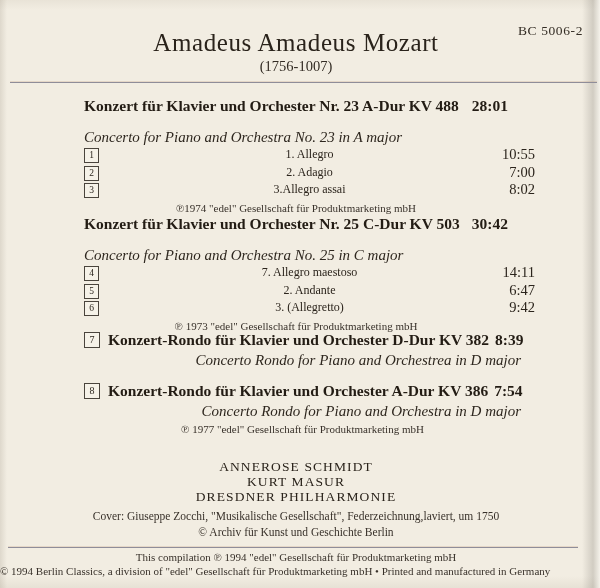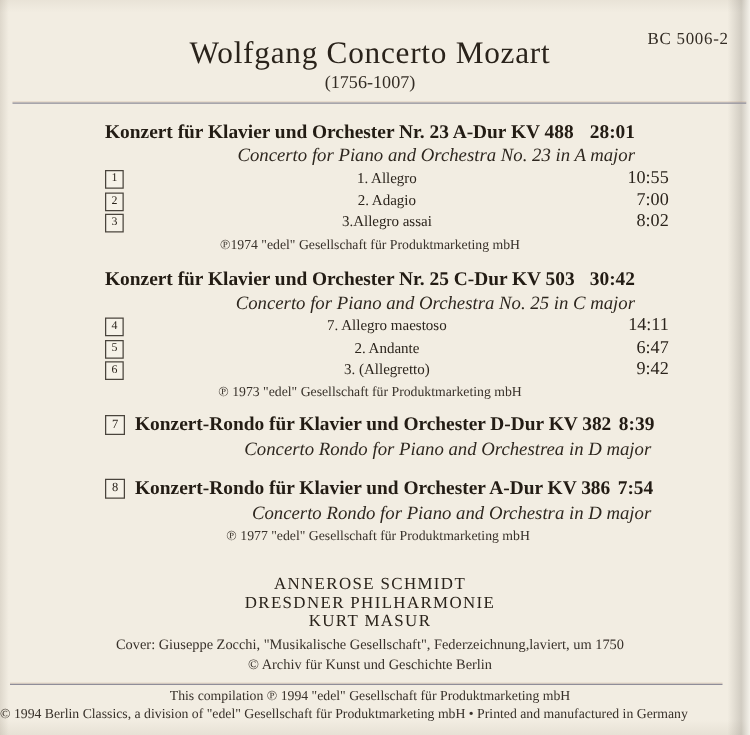--- a/index.html
+++ b/index.html
@@ -18,21 +18,21 @@
   .title   { position:absolute; top:29px; left:0; width:592px; text-align:center; font-size:25px; letter-spacing:0.6px; color:#2a231b; }
   .dates   { position:absolute; top:58px; left:0; width:592px; text-align:center; font-size:14.5px; color:#332c24; }
   .rule { position:absolute; height:1px; background:#8f8d99; box-shadow:0 -1px 0 rgba(190,150,120,0.25); }
   .rule1 { top:82px; left:10px; width:587px; }
   .rule2 { top:547px; left:8px;  width:570px; }
 
   .work { position:absolute; left:84px; width:451px; }
   .work-a { top:97px; }
   .work-b { top:215px; }
   .whead { display:flex; justify-content:space-between; width:424px; font-weight:bold; font-size:15.5px; line-height:17px; color:#231c14; white-space:nowrap; }
-  .wsub  { width:424px; text-align:right; font-style:italic; font-size:15px; line-height:18px; margin-top:2px; color:#2e271f; white-space:nowrap; }
+  .wsub  { width:424px; text-align:left; font-style:italic; font-size:15px; line-height:18px; margin-top:14px; color:#2e271f; white-space:nowrap; }
   .trow  { position:relative; height:17.5px; width:451px; }
   .tno   { position:absolute; left:0; top:2px; width:13px; height:13px; border:1px solid #4a443c; background:#f6f2e8;
            font-size:9.5px; line-height:13px; text-align:center; color:#2b241c; }
   .ttitle{ position:absolute; left:0; top:0; width:100%; text-align:center; font-size:12px; line-height:17.5px; }
   .ttime { position:absolute; right:0; top:0; font-size:14.5px; line-height:17.5px; }
   .pline { width:424px; text-align:center; font-size:11px; line-height:13px; margin-top:3px; color:#38312a; white-space:nowrap; }
 
   .rondo { position:absolute; left:84px; width:451px; }
   .rondo-a { top:331px; }
   .rondo-b { top:382px; }
@@ -47,21 +47,21 @@
   .credit-archive { position:absolute; top:526px; left:0; width:592px; text-align:center; font-size:11.5px; color:#38312a; white-space:nowrap; }
   .footer1 { position:absolute; top:551px; left:0; width:592px; text-align:center; font-size:11px; color:#38312a; white-space:nowrap; }
   .footer2 { position:absolute; top:565px; left:0; width:484px; text-align:center; font-size:11px; color:#38312a; white-space:nowrap; }
 </style>
 </head>
 <body>
 
 <div class="page">
 
   <div class="catalog">BC 5006-2</div>
-  <div class="title">Wolfgang Concerto Mozart</div>
+  <div class="title">Amadeus Amadeus Mozart</div>
   <div class="dates">(1756-1007)</div>
   <div class="rule rule1"></div>
 
   <section class="work work-a">
     <div class="whead">
       <span>Konzert für Klavier und Orchester Nr. 23 A-Dur KV 488</span>
       <span>28:01</span>
     </div>
     <div class="wsub">Concerto for Piano and Orchestra No. 23 in A major</div>
     <div class="trow">
@@ -120,22 +120,22 @@
       <span class="tno big">8</span>
       <span>Konzert-Rondo für Klavier und Orchester A-Dur KV 386</span>
       <span class="rtime">7:54</span>
     </div>
     <div class="rsub">Concerto Rondo for Piano and Orchestra in D major</div>
     <div class="rpline">℗ 1977 "edel" Gesellschaft für Produktmarketing mbH</div>
   </section>
 
   <div class="artists">
     <div>ANNEROSE SCHMIDT</div>
+    <div>KURT MASUR</div>
     <div>DRESDNER PHILHARMONIE</div>
-    <div>KURT MASUR</div>
   </div>
 
   <div class="credit-cover">Cover: Giuseppe Zocchi, "Musikalische Gesellschaft", Federzeichnung,laviert, um 1750</div>
   <div class="credit-archive">© Archiv für Kunst und Geschichte Berlin</div>
 
   <div class="rule rule2"></div>
   <div class="footer1">This compilation ℗ 1994 "edel" Gesellschaft für Produktmarketing mbH</div>
   <div class="footer2">© 1994 Berlin Classics, a division of "edel" Gesellschaft für Produktmarketing mbH • Printed and manufactured in Germany</div>
 
 </div>

